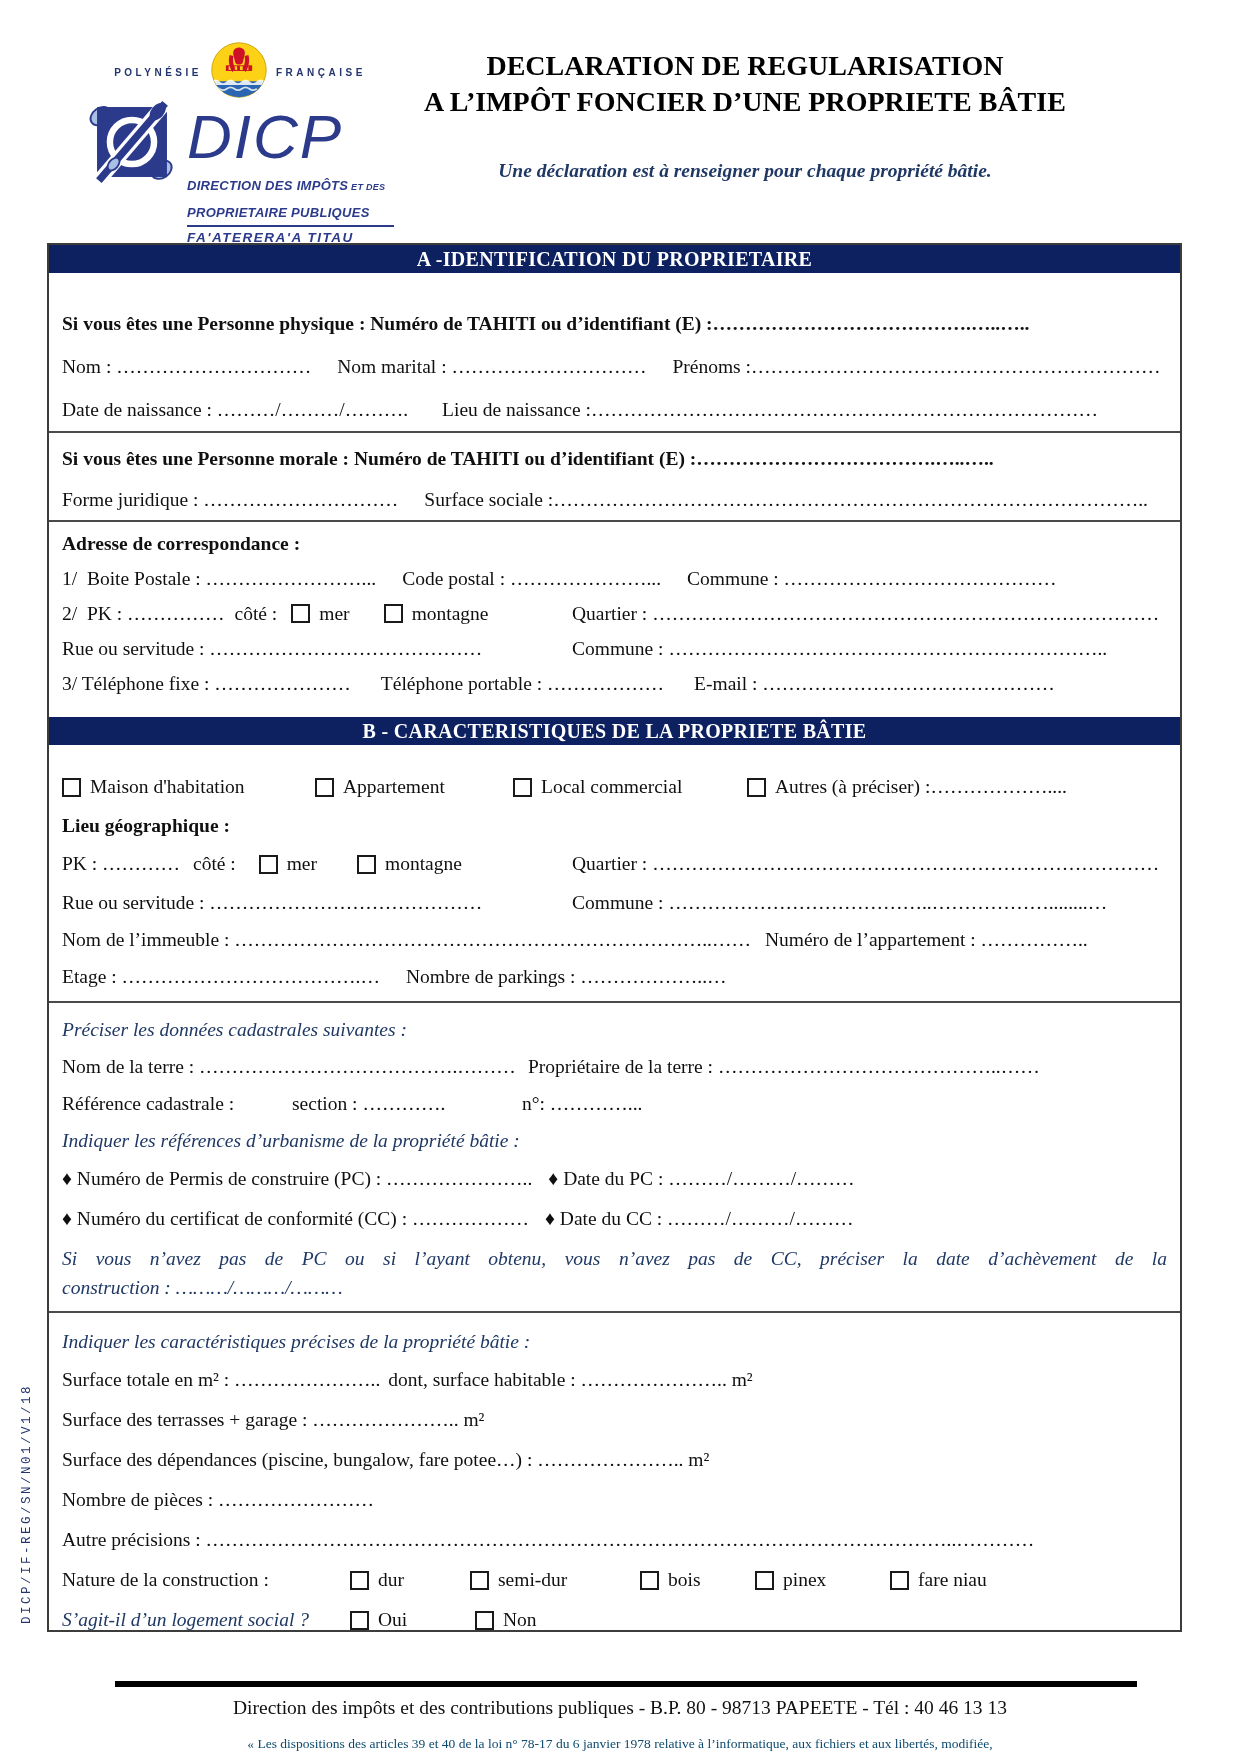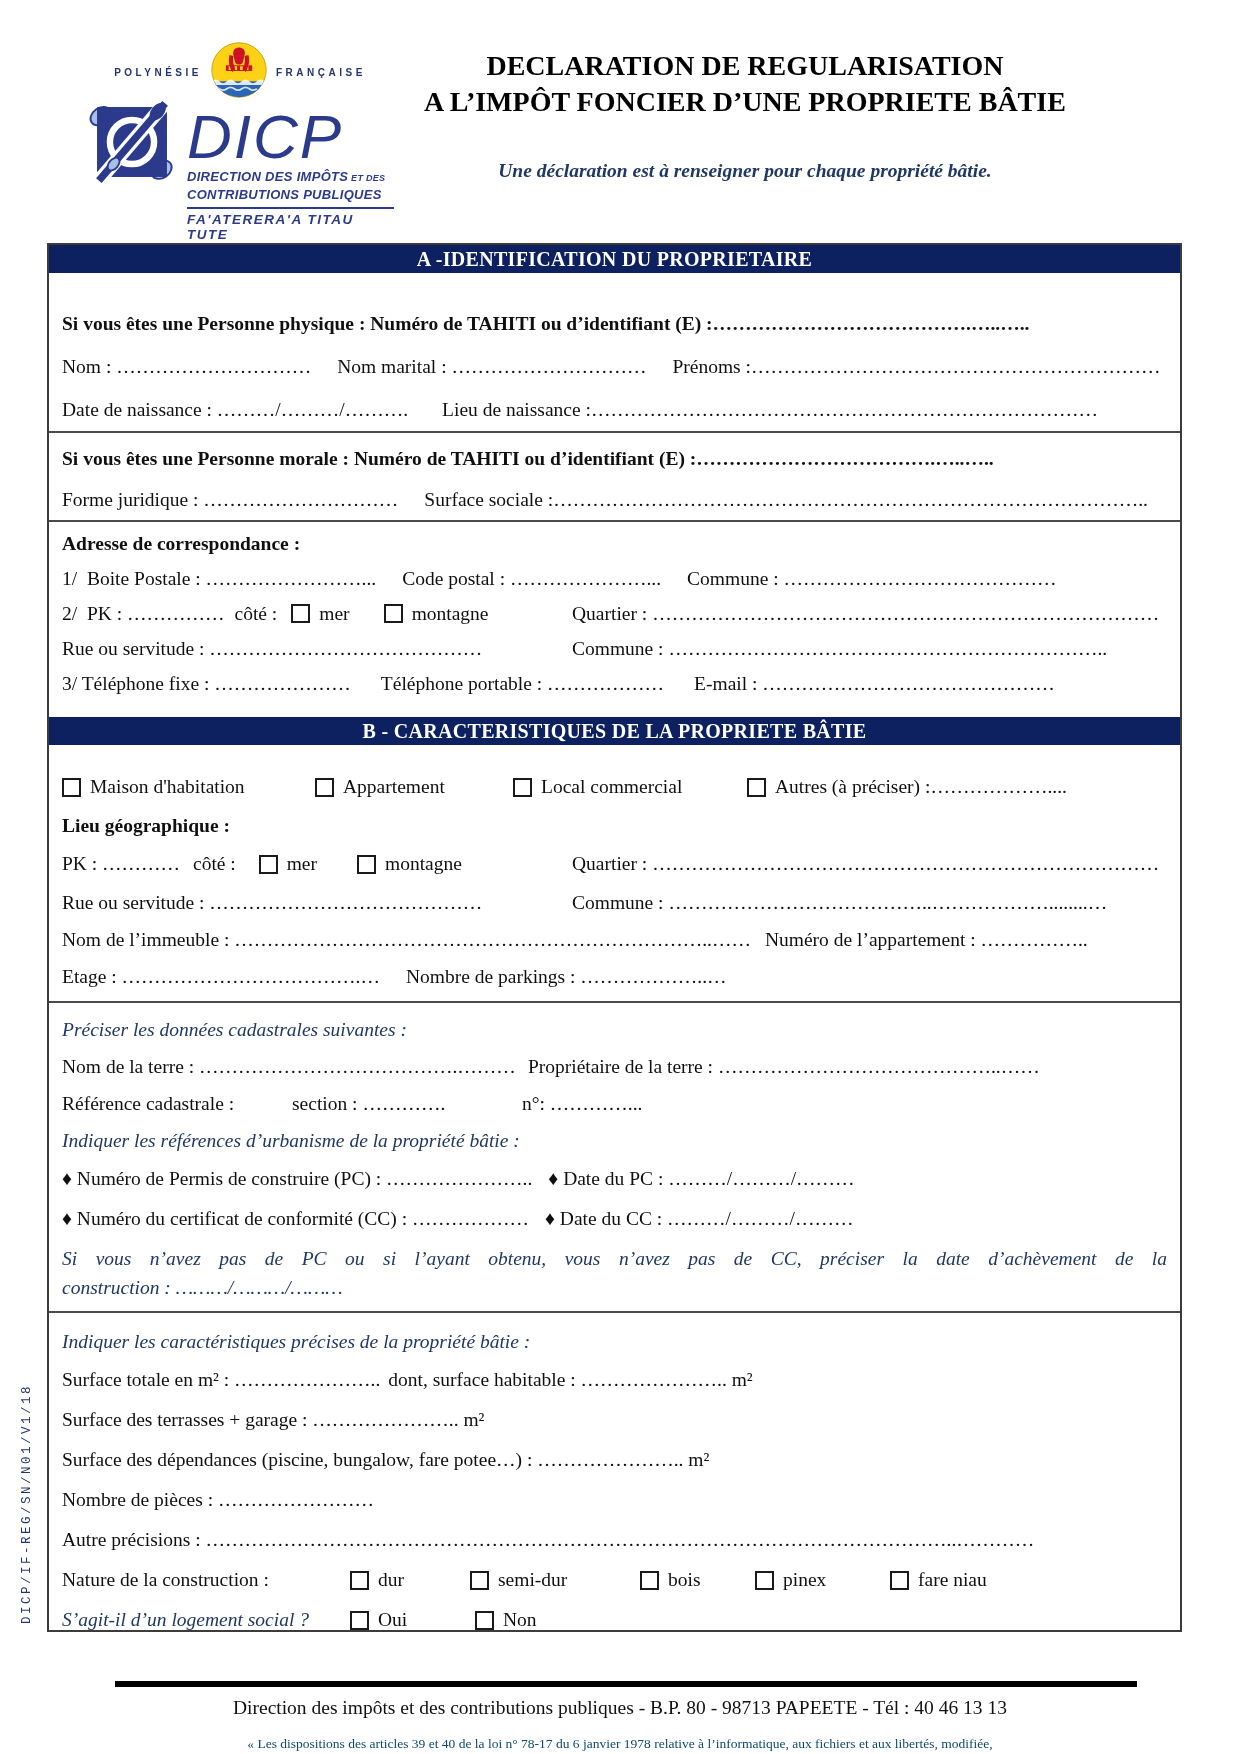--- a/index.html
+++ b/index.html
@@ -10,21 +10,21 @@
   
   .brand{position:absolute;left:86px;top:40px;width:308px;}
   .brand-top{display:flex;align-items:center;justify-content:center;gap:7px;}
   .brand-word{font-family:"Liberation Sans",sans-serif;font-size:10px;font-weight:700;
     letter-spacing:3.5px;color:#23356e;}
   .brand-main{display:flex;align-items:flex-start;gap:9px;margin-top:-8px;font-style:italic;}
   .brand-right{display:flex;flex-direction:column;margin-top:12px;}
   .acronym{font-family:"Liberation Sans",sans-serif;font-size:62px;font-weight:400;
     color:#2c3a8c;letter-spacing:2px;line-height:0.95;}
   .orgline{font-family:"Liberation Sans",sans-serif;font-size:13px;font-weight:700;
-    color:#2c3a8c;letter-spacing:0.3px;line-height:1.25;margin-top:2px;}
+    color:#2c3a8c;letter-spacing:0.3px;line-height:1.25;margin-top:11px;}
   .orgline .tiny{font-size:9px;}
   .tahitian{font-family:"Liberation Sans",sans-serif;font-size:13.5px;font-weight:700;
     color:#2c3a8c;letter-spacing:1.5px;border-top:2px solid #2c3a8c;margin-top:4px;padding-top:3px;}
   .titleblock{position:absolute;left:420px;top:48px;width:650px;text-align:center;}
   .maintitle{font-size:28px;font-weight:700;line-height:1.3;color:#000;}
   .subtitle{position:absolute;left:420px;top:160px;width:650px;text-align:center;
     font-size:19.5px;font-style:italic;font-weight:700;color:#1f3864;}
   
   .formbox{position:absolute;left:47px;top:243px;width:1135px;height:1389px;
     border:2px solid #3c3c3c;box-sizing:border-box;background:#fff;}
@@ -98,21 +98,21 @@
         <circle cx="50" cy="50" r="24" fill="none" stroke="#ffffff" stroke-width="7"></circle>
         <line x1="86" y1="8" x2="14" y2="92" stroke="#ffffff" stroke-width="15"></line>
         <line x1="86" y1="8" x2="14" y2="92" stroke="#2c3a8c" stroke-width="8"></line>
         <ellipse cx="78" cy="17" rx="7" ry="11" fill="#2c3a8c" transform="rotate(40 78 17)"></ellipse>
         <ellipse cx="30" cy="74" rx="5" ry="8" fill="#a9c0e4" stroke="#2c3a8c" stroke-width="2" transform="rotate(40 30 74)"></ellipse>
       </svg>
     </span>
     <span class="brand-right">
       <span class="acronym">DICP</span>
       <span class="orgline"><span>DIRECTION DES IMPÔTS</span><span class="tiny"> ET DES</span></span>
-      <span class="orgline">CONTRIBUTIONS PUBLIQUES</span>
+      <span class="orgline">PROPRIETAIRE PUBLIQUES</span>
       <span class="tahitian">FA'ATERERA'A TITAU TUTE</span>
     </span>
   </div>
 </div>
 
 <div class="titleblock">
   <div class="maintitle">
     <div>DECLARATION DE REGULARISATION</div>
     <div>A L’IMPÔT FONCIER D’UNE PROPRIETE BÂTIE</div>
   </div>

